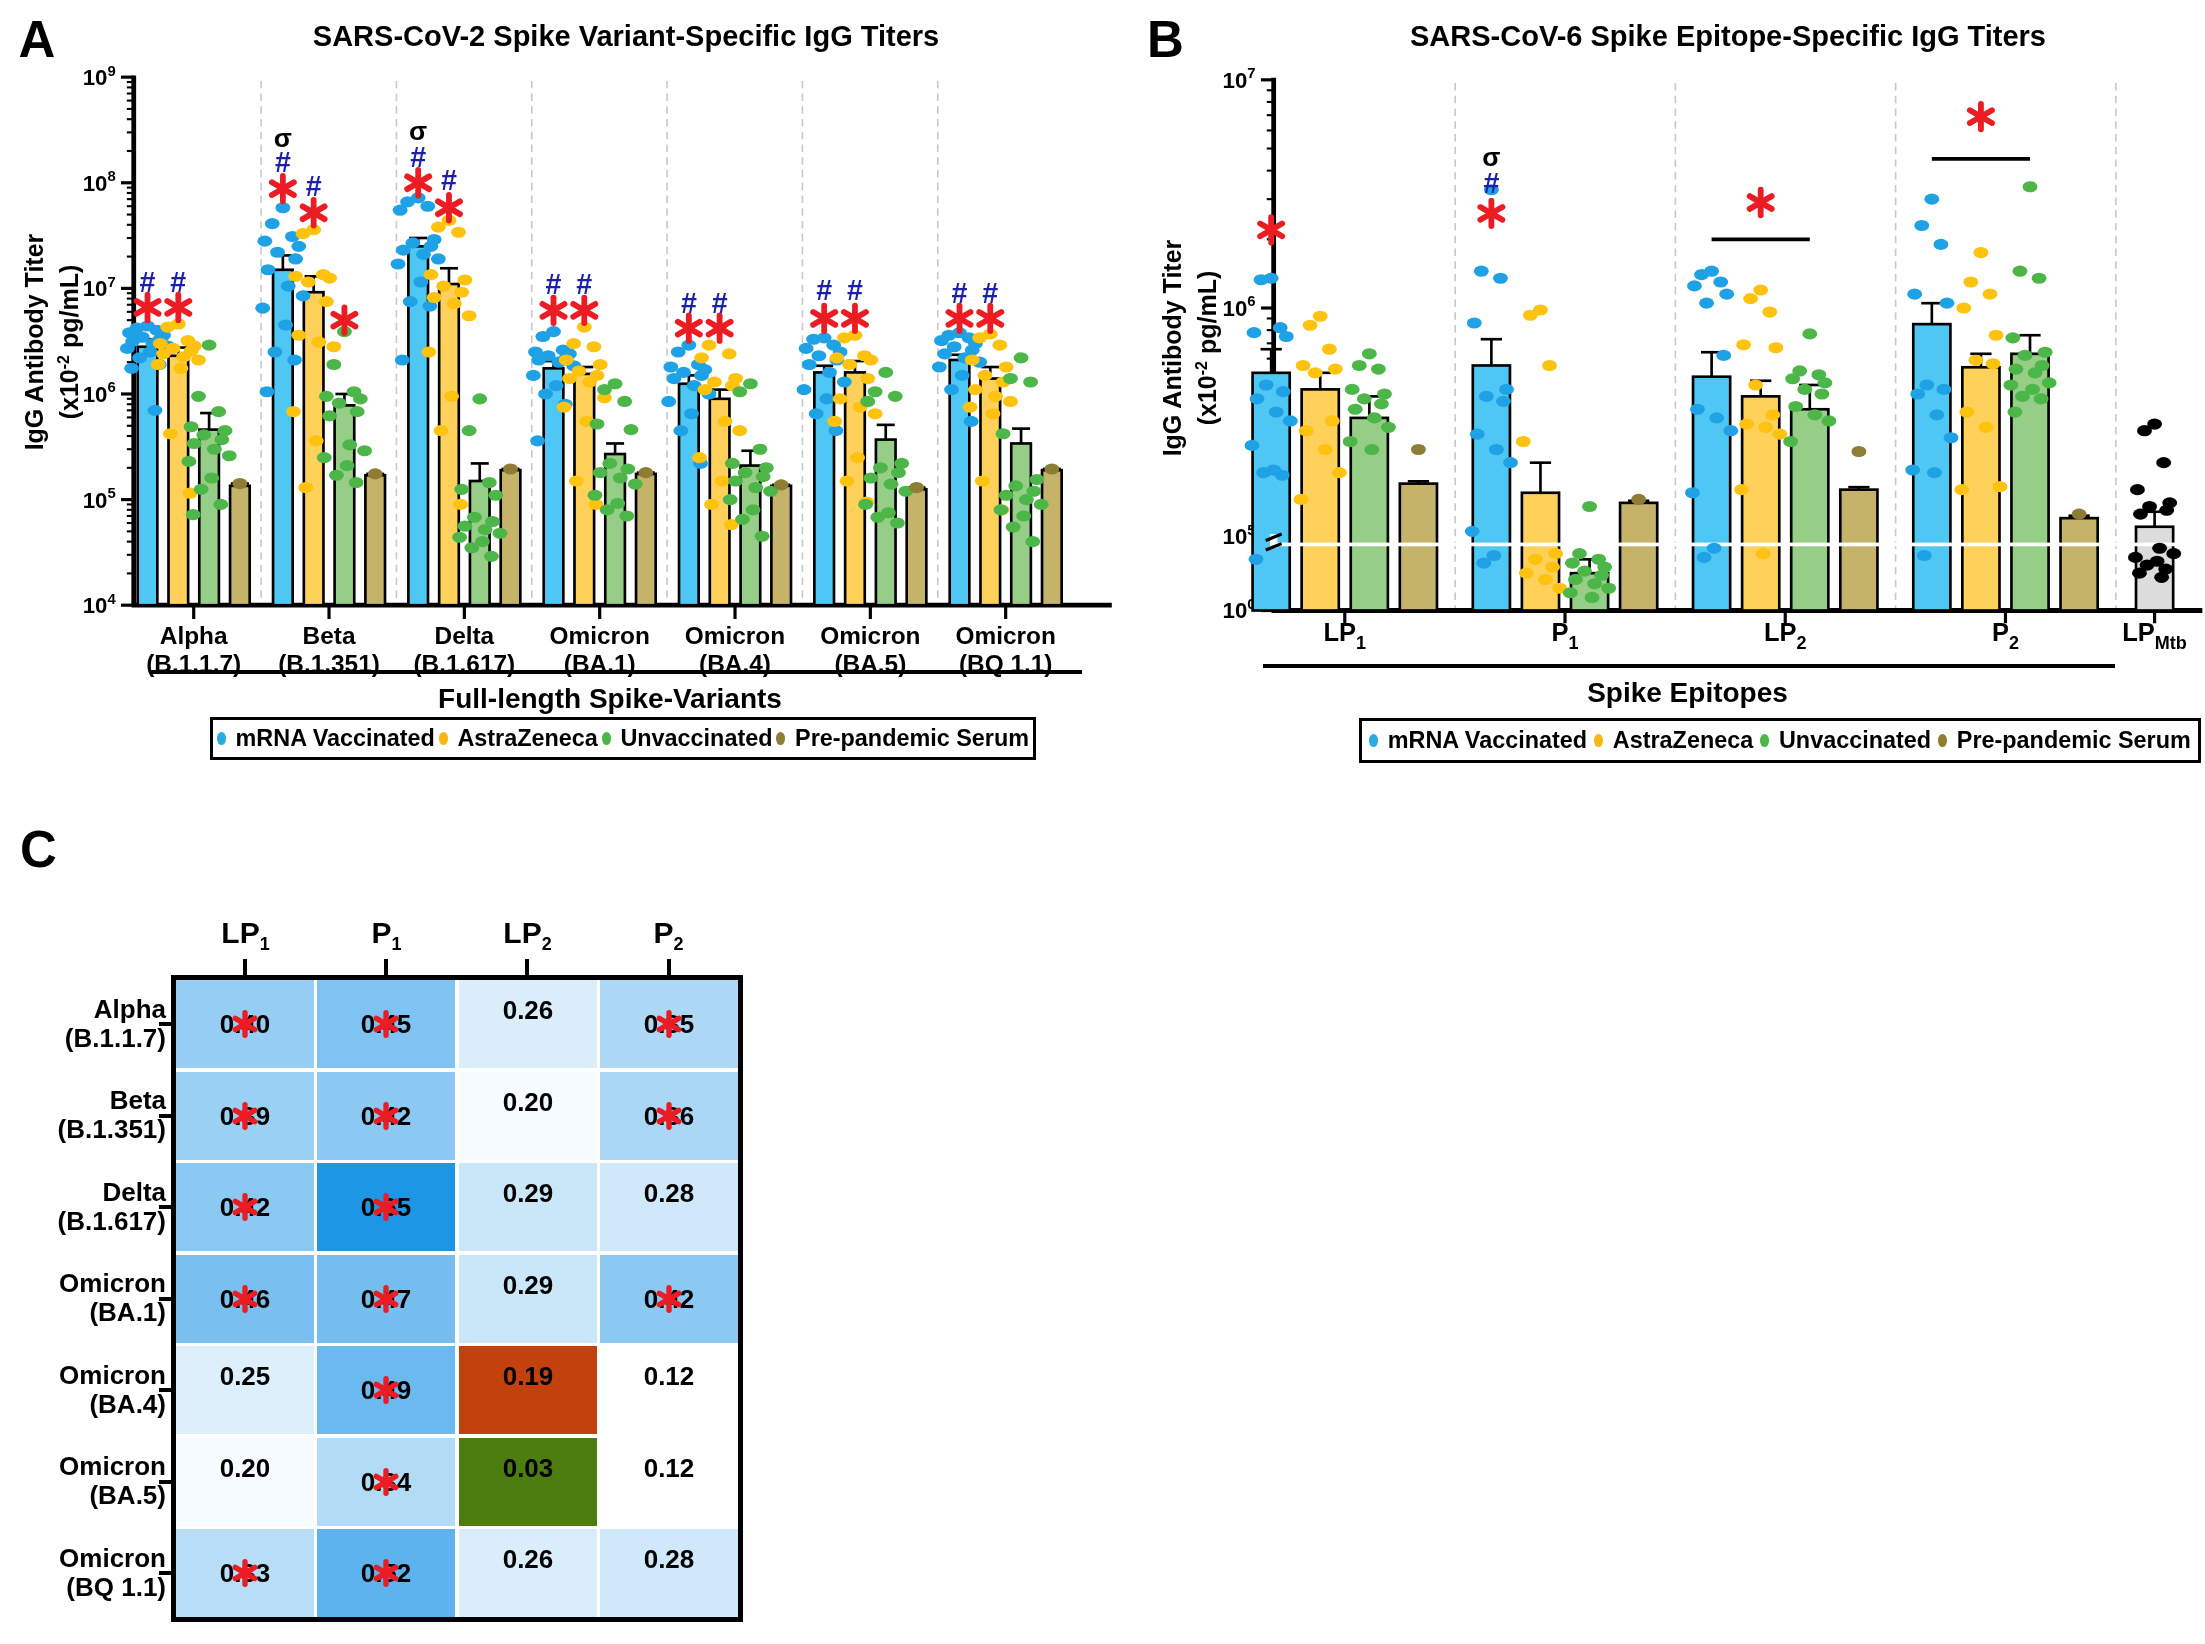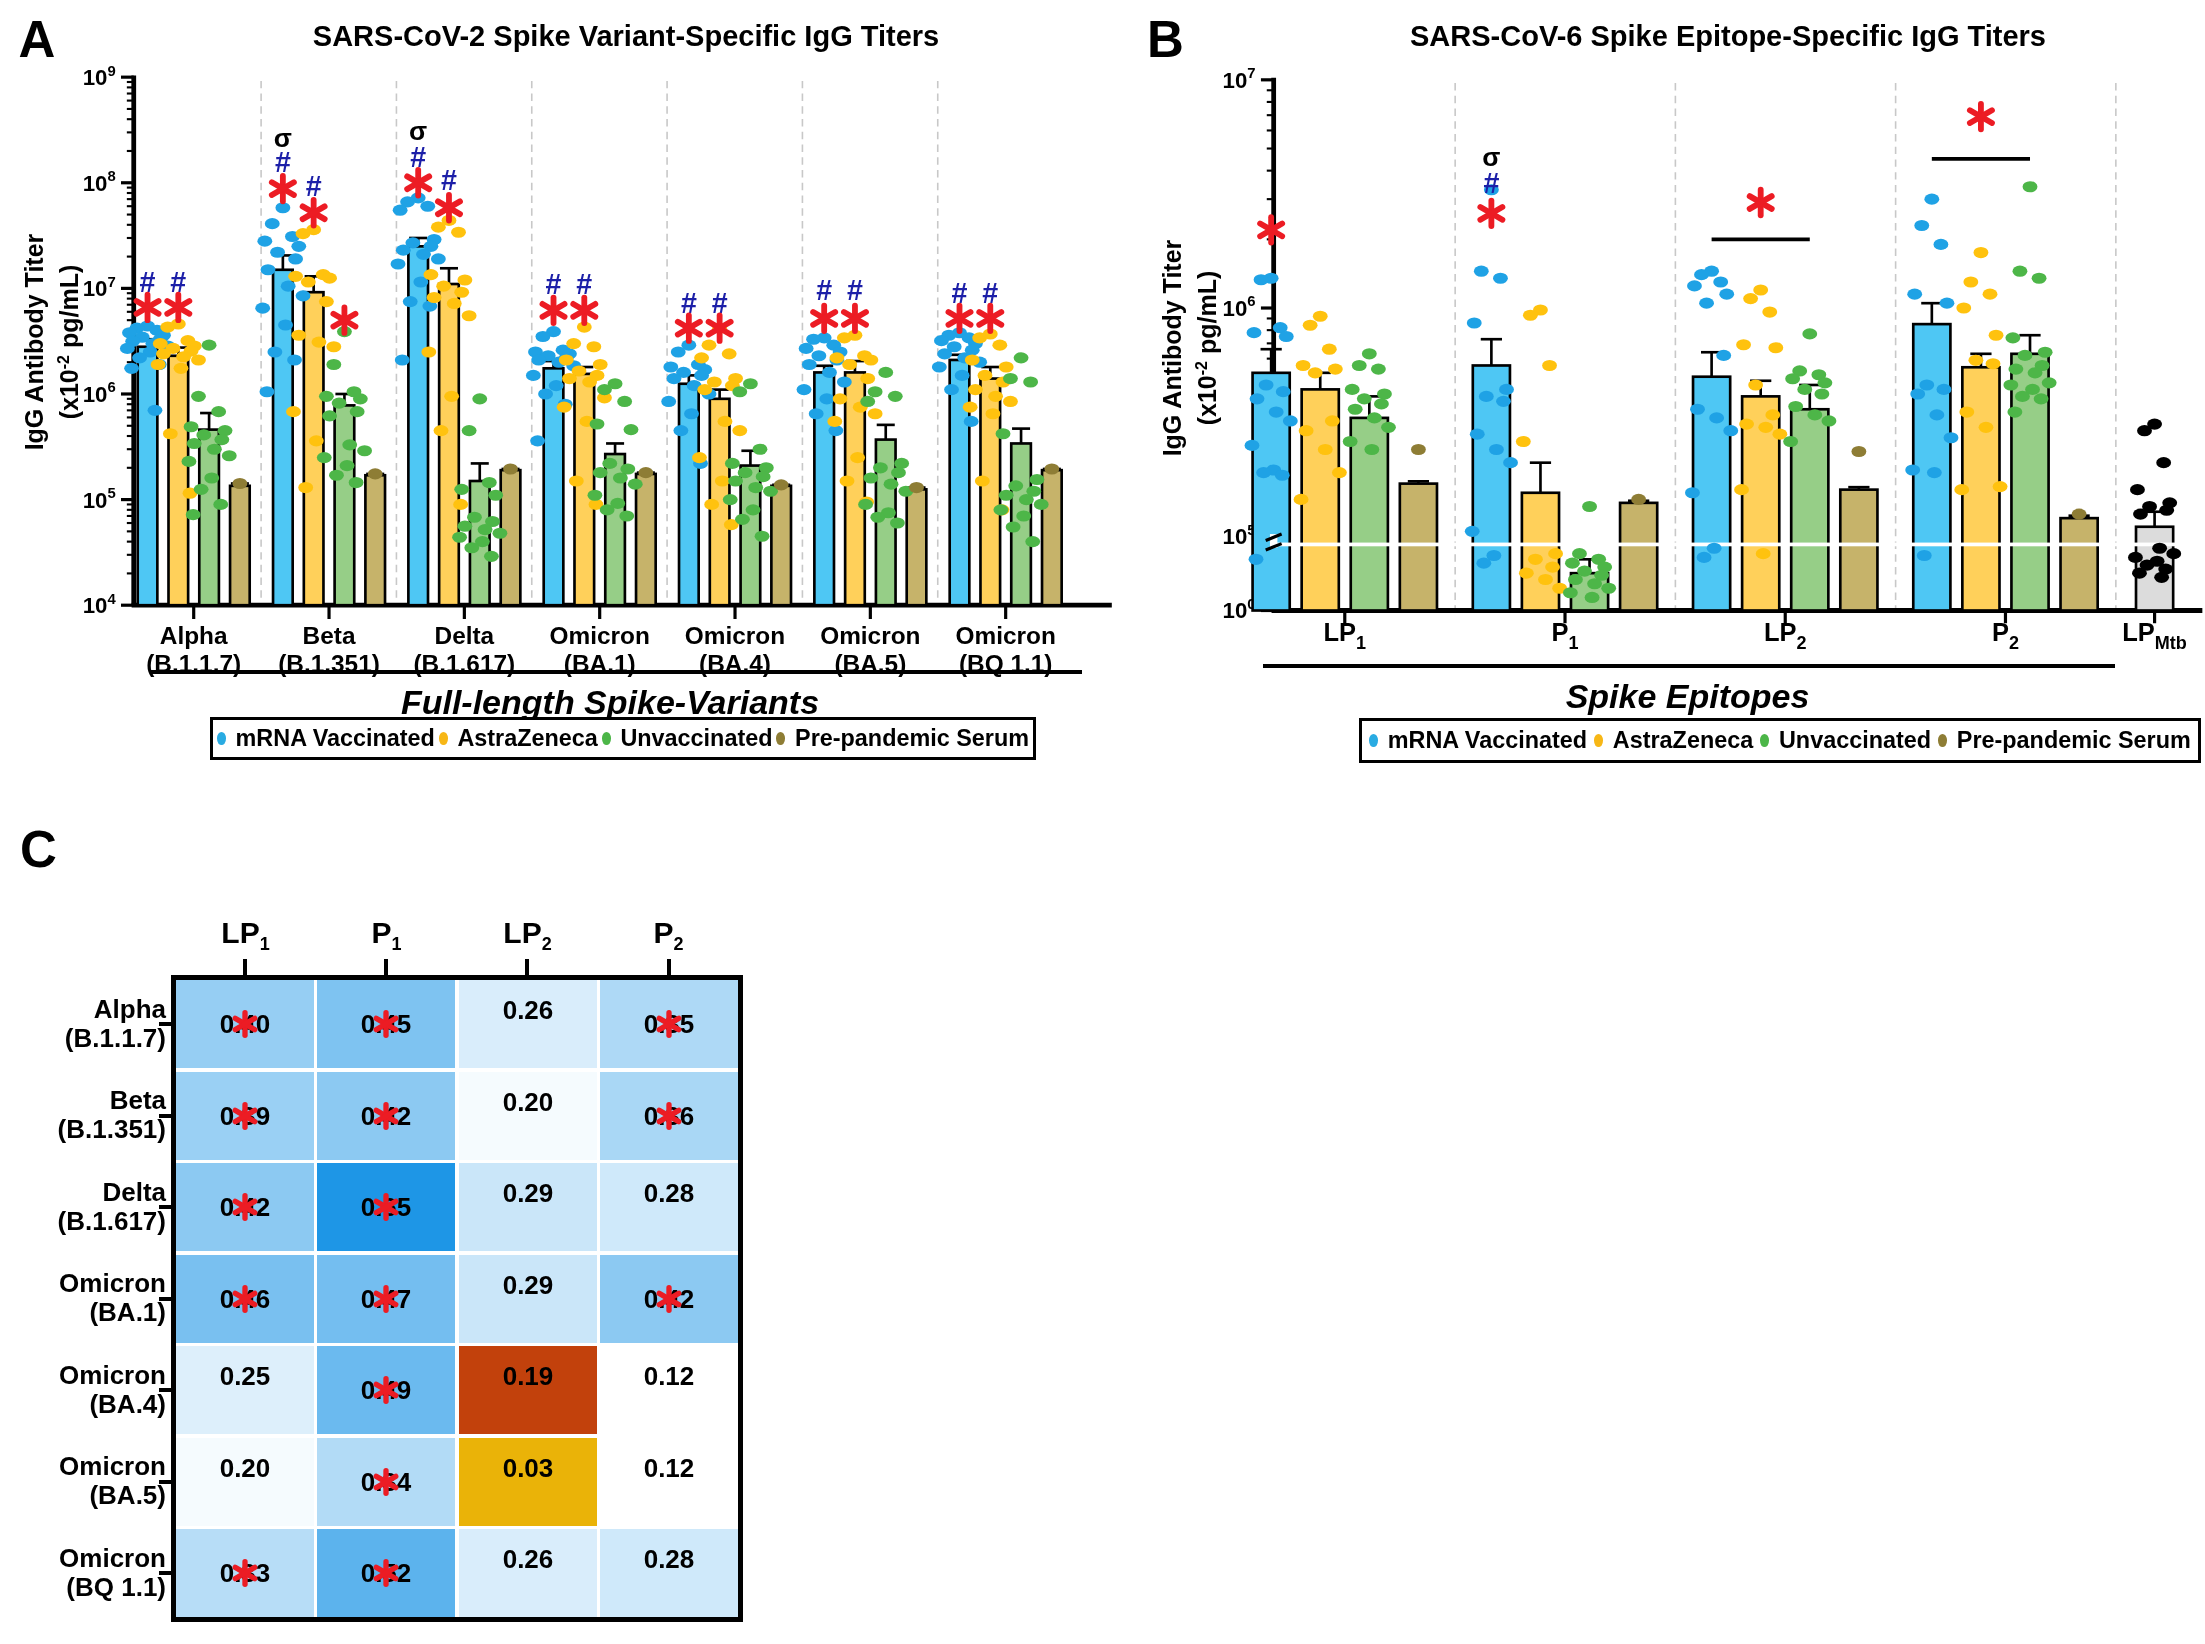--- a/index.html
+++ b/index.html
@@ -4,21 +4,21 @@
 <style>
   html,body{margin:0;padding:0;background:#fff;}
   #fig{position:relative;width:2205px;height:1645px;background:#fff;
        font-family:"Liberation Sans",sans-serif;font-weight:bold;color:#000;overflow:hidden;}
   .pletter{position:absolute;font-size:51px;font-weight:bold;}
   .ptitle{position:absolute;font-size:29px;text-align:center;}
   .ylab{position:absolute;width:478px;height:64px;transform:rotate(-90deg);text-align:center;
         font-size:25px;line-height:30px;}
   .sup{font-size:16px;vertical-align:super;}
   .sub{font-size:18px;vertical-align:sub;}
-  .xlab{position:absolute;font-size:34px;text-align:center;font-style:italic;}
+  .xlab{position:absolute;font-size:28px;text-align:center;}
   .hline{position:absolute;background:#000;height:4.2px;}
   .legend{position:absolute;border:3.2px solid #000;display:flex;align-items:center;
           justify-content:space-evenly;font-size:23.4px;background:#fff;}
   .lentry{display:flex;align-items:center;gap:9.6px;}
   .ldot{display:inline-block;width:9px;height:12.7px;border-radius:50%;}
   svg{position:absolute;overflow:visible;}
   #panelC{position:absolute;left:0;top:817px;width:828px;height:827px;}
   .ctitle{position:absolute;left:80px;top:9.6px;width:754px;text-align:center;
           font-size:29px;line-height:37px;}
   .cheader{position:absolute;font-size:30px;text-align:center;width:117px;}
@@ -1144,21 +1144,21 @@
       <div class="ccell" style="left: 317px; top: 621px; width: 138px; height: 88px; background: rgb(178, 219, 246);">
         <div class="cval">0.34</div>
         <svg width="30" height="28" viewBox="0 0 56 52">
           <g>
             <line x1="28" y1="5" x2="28" y2="47" stroke="#EC1C24" stroke-width="10" stroke-linecap="round"></line>
             <line x1="9.813466520526791" y1="15.499999999999993" x2="46.18653347947321" y2="36.50000000000001" stroke="#EC1C24" stroke-width="10" stroke-linecap="round"></line>
             <line x1="9.813466520526784" y1="36.49999999999999" x2="46.18653347947321" y2="15.500000000000005" stroke="#EC1C24" stroke-width="10" stroke-linecap="round"></line>
           </g>
         </svg>
       </div>
-      <div class="ccell" style="left: 459px; top: 621px; width: 138px; height: 88px; background: #eab308;">
+      <div class="ccell" style="left: 459px; top: 621px; width: 138px; height: 88px; background: #4d7c0f;">
         <div class="cval">0.03</div>
         <div style="height: 28px;"></div>
       </div>
       <div class="ccell" style="left: 600px; top: 621px; width: 138px; height: 88px; background: rgb(255, 255, 255);">
         <div class="cval">0.12</div>
         <div style="height: 28px;"></div>
       </div>
       <div class="crowlab" style="left: 0px; top: 727px;">
         <div>Omicron</div>
         <div>(BQ 1.1)</div>

